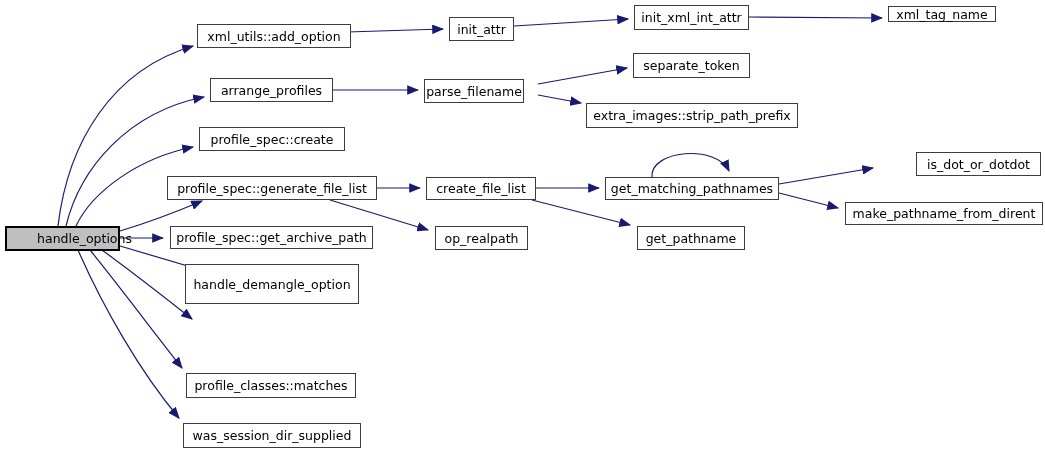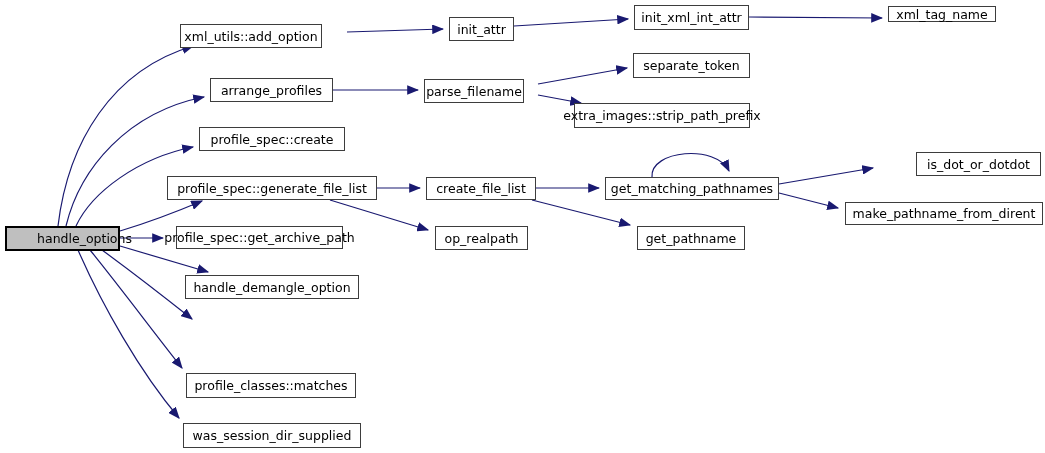--- a/index.html
+++ b/index.html
@@ -66,37 +66,37 @@
     <path d="M 536,188 L 599,188" marker-end="url(#arrow)"></path>
     <path d="M 532,200 L 630,225" marker-end="url(#arrow)"></path>
 
     <path d="M 652,177 C 650,150 716,144 729,171" marker-end="url(#arrow)"></path>
     <path d="M 779,184 L 873,168" marker-end="url(#arrow)"></path>
     <path d="M 779,193 L 838,208" marker-end="url(#arrow)"></path>
   </svg>
 
   <div class="node root" style="left:5px;top:226px;width:115px;height:25px">handle_options</div>
 
-  <div class="node" style="left:180px;top:24px;width:142px;height:24px">xml_utils::add_option</div>
+  <div class="node" style="left:197px;top:24px;width:154px;height:24px">xml_utils::add_option</div>
   <div class="node" style="left:199px;top:127px;width:146px;height:24px">profile_spec::create</div>
   <div class="node" style="left:210px;top:78px;width:123px;height:24px">arrange_profiles</div>
   <div class="node" style="left:167px;top:176px;width:210px;height:24px">profile_spec::generate_file_list</div>
-  <div class="node" style="left:176px;top:226px;width:167px;height:23px">profile_spec::get_archive_path</div>
-  <div class="node" style="left:185px;top:275px;width:174px;height:24px">handle_demangle_option</div>
+  <div class="node" style="left:170px;top:226px;width:203px;height:23px">profile_spec::get_archive_path</div>
+  <div class="node" style="left:185px;top:264px;width:174px;height:40px">handle_demangle_option</div>
   <div class="node" style="left:186px;top:373px;width:170px;height:25px">profile_classes::matches</div>
   <div class="node" style="left:183px;top:423px;width:178px;height:25px">was_session_dir_supplied</div>
 
   <div class="node" style="left:449px;top:17px;width:65px;height:24px">init_attr</div>
   <div class="node" style="left:424px;top:79px;width:100px;height:24px">parse_filename</div>
   <div class="node" style="left:426px;top:177px;width:110px;height:23px">create_file_list</div>
   <div class="node" style="left:435px;top:226px;width:93px;height:24px">op_realpath</div>
 
   <div class="node" style="left:634px;top:5px;width:115px;height:25px">init_xml_int_attr</div>
   <div class="node" style="left:633px;top:53px;width:117px;height:25px">separate_token</div>
-  <div class="node" style="left:574px;top:103px;width:176px;height:25px">extra_images::strip_path_prefix</div>
+  <div class="node" style="left:586px;top:103px;width:212px;height:25px">extra_images::strip_path_prefix</div>
   <div class="node" style="left:605px;top:177px;width:174px;height:23px">get_matching_pathnames</div>
   <div class="node" style="left:637px;top:226px;width:108px;height:24px">get_pathname</div>
 
   <div class="node" style="left:888px;top:6px;width:108px;height:16px">xml_tag_name</div>
   <div class="node" style="left:916px;top:152px;width:125px;height:24px">is_dot_or_dotdot</div>
   <div class="node" style="left:845px;top:202px;width:198px;height:23px">make_pathname_from_dirent</div>
 
 </div>
 
 </body></html>

